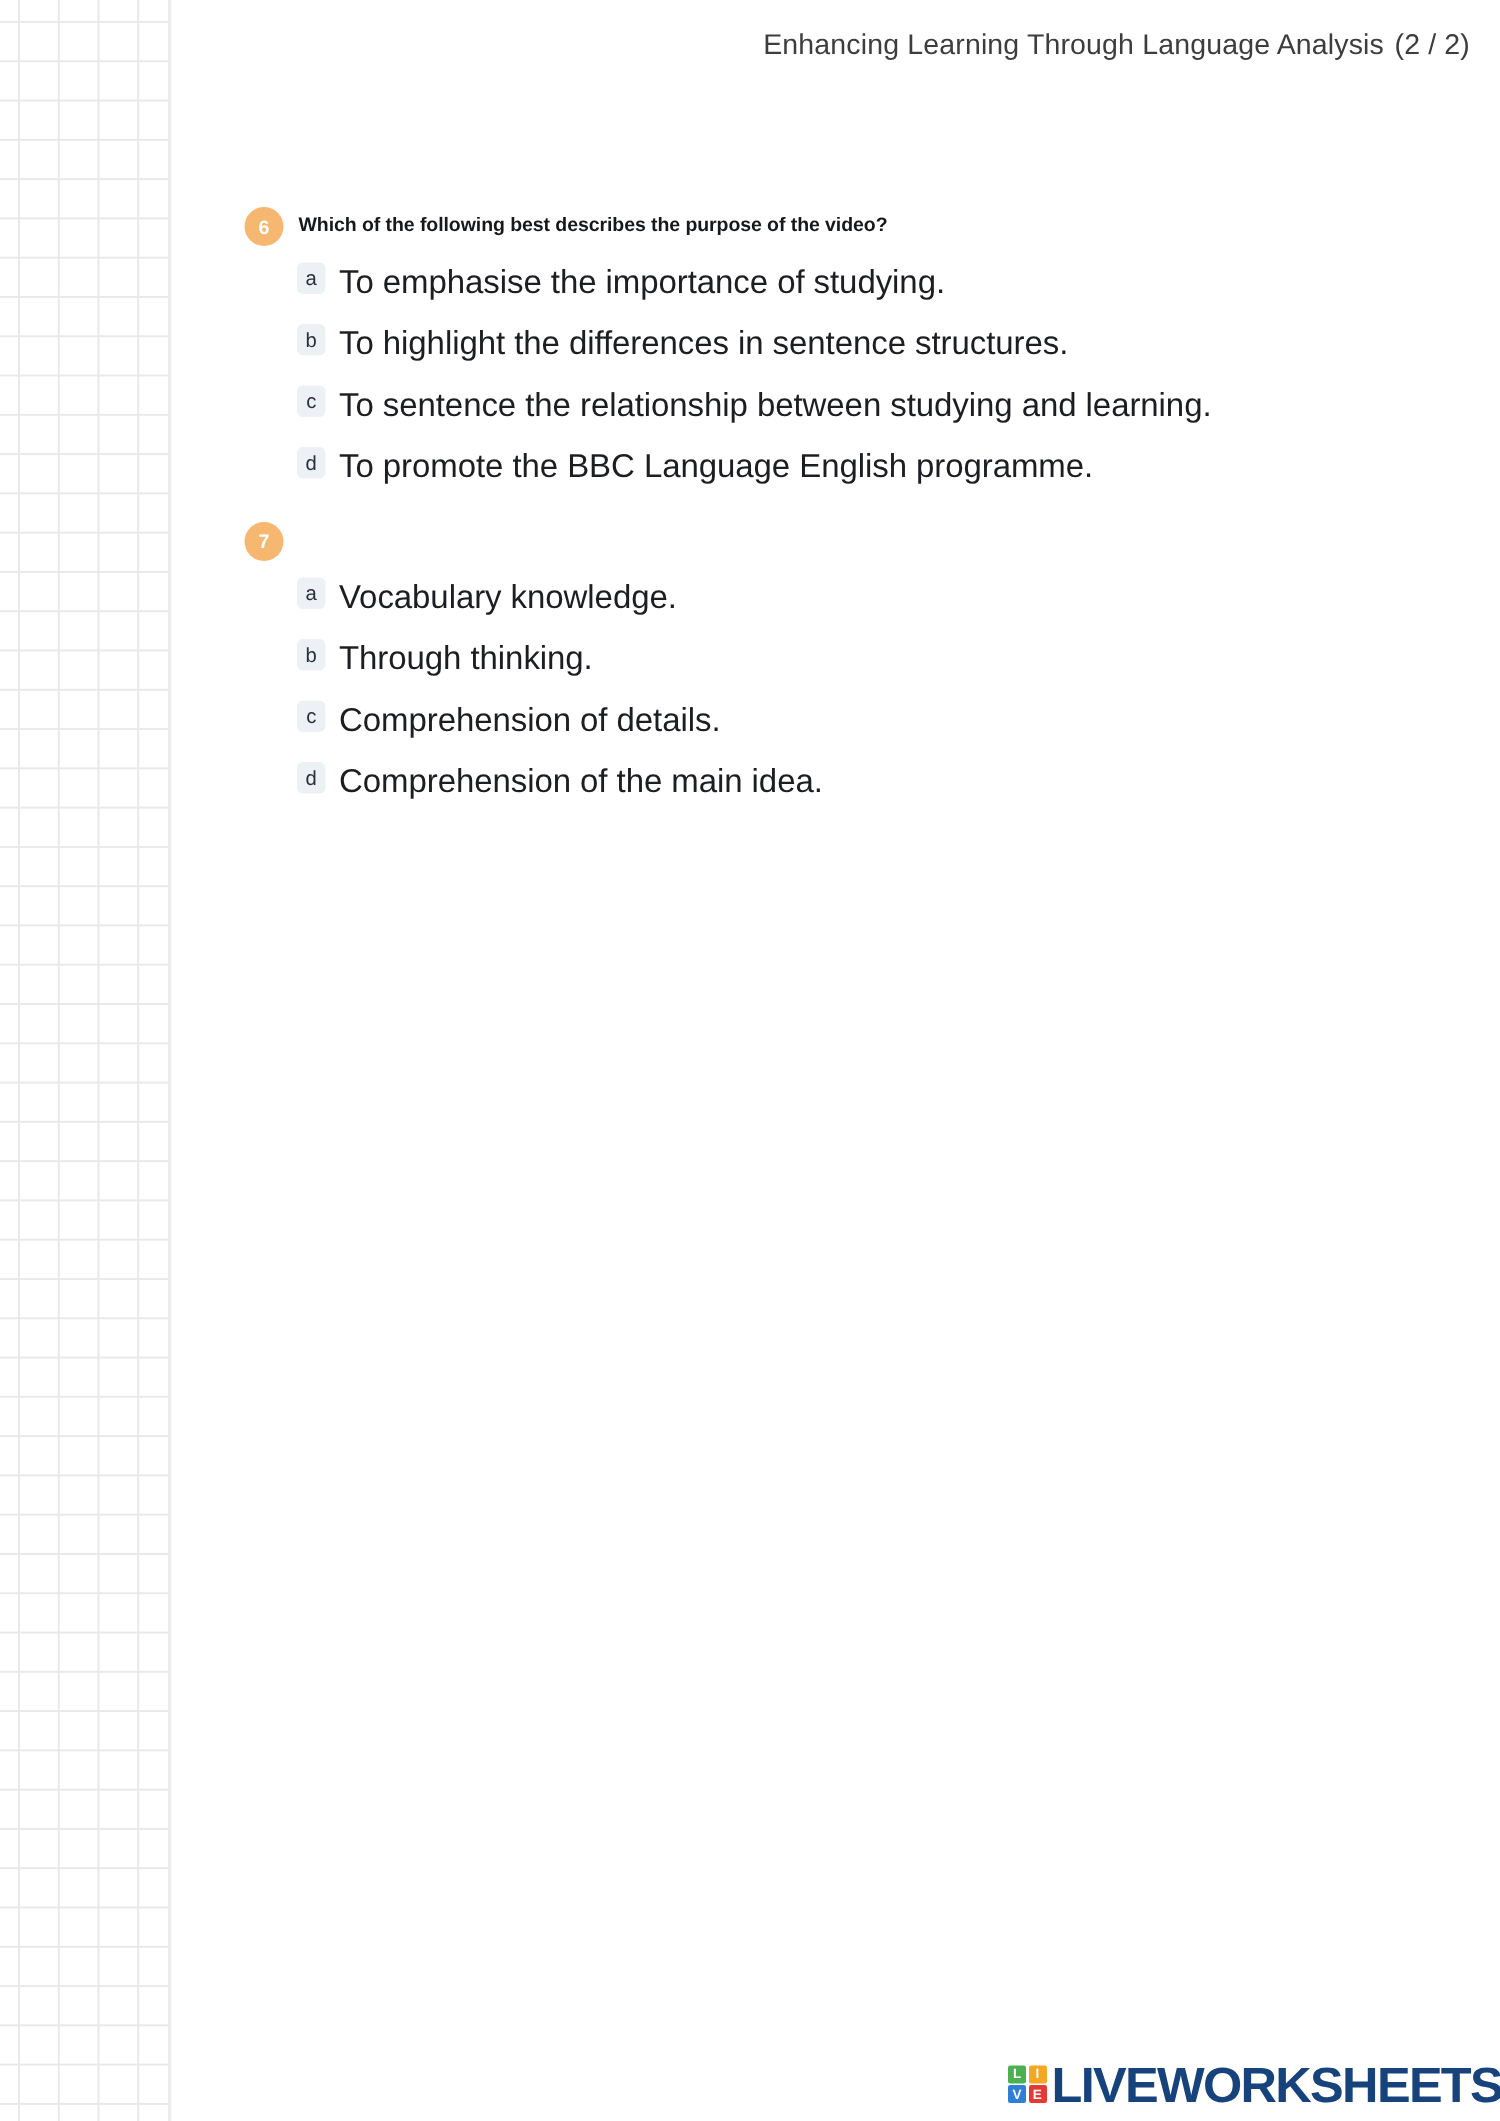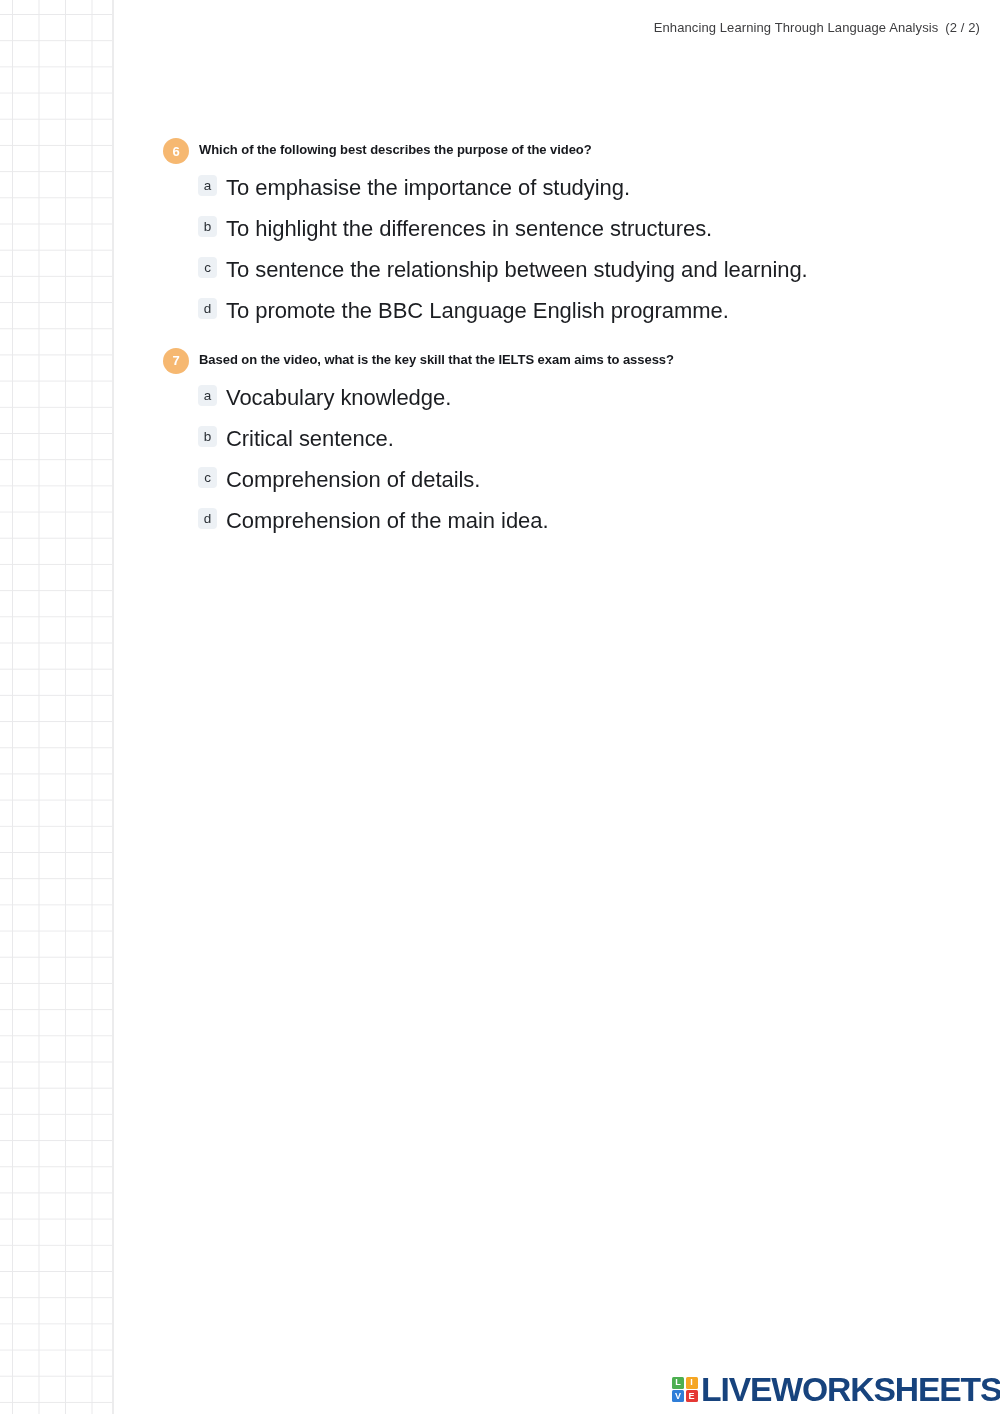--- a/index.html
+++ b/index.html
@@ -47,21 +47,21 @@
     height: 1414px;
     background: #ececed;
   }
 
   
   #page-header {
     position: absolute;
     top: 20px;
     right: 20px;
     text-align: right;
-    font-size: 13px;
+    font-size: 19px;
     color: #3d3d3f;
     letter-spacing: .1px;
     white-space: nowrap;
   }
   #page-header .hdr-title { }
   #page-header .hdr-pages { margin-left: 7px; }
 
   
   #questions {
     position: absolute;
@@ -198,30 +198,29 @@
       <li class="option-row">
         <span class="opt-letter">d</span>
         <span class="opt-text">To promote the BBC Language English programme.</span>
       </li>
     </ul>
   </div>
 
   <div class="question-block">
     <div class="question-head">
       <div class="q-number">7</div>
-      <div class="q-text">Based on the video, what is the key skill that the IELTS exam aims to assess?</div>
     </div>
     <ul class="options">
       <li class="option-row">
         <span class="opt-letter">a</span>
         <span class="opt-text">Vocabulary knowledge.</span>
       </li>
       <li class="option-row">
         <span class="opt-letter">b</span>
-        <span class="opt-text">Critical sentence.</span>
+        <span class="opt-text">Through thinking.</span>
       </li>
       <li class="option-row">
         <span class="opt-letter">c</span>
         <span class="opt-text">Comprehension of details.</span>
       </li>
       <li class="option-row">
         <span class="opt-letter">d</span>
         <span class="opt-text">Comprehension of the main idea.</span>
       </li>
     </ul>

